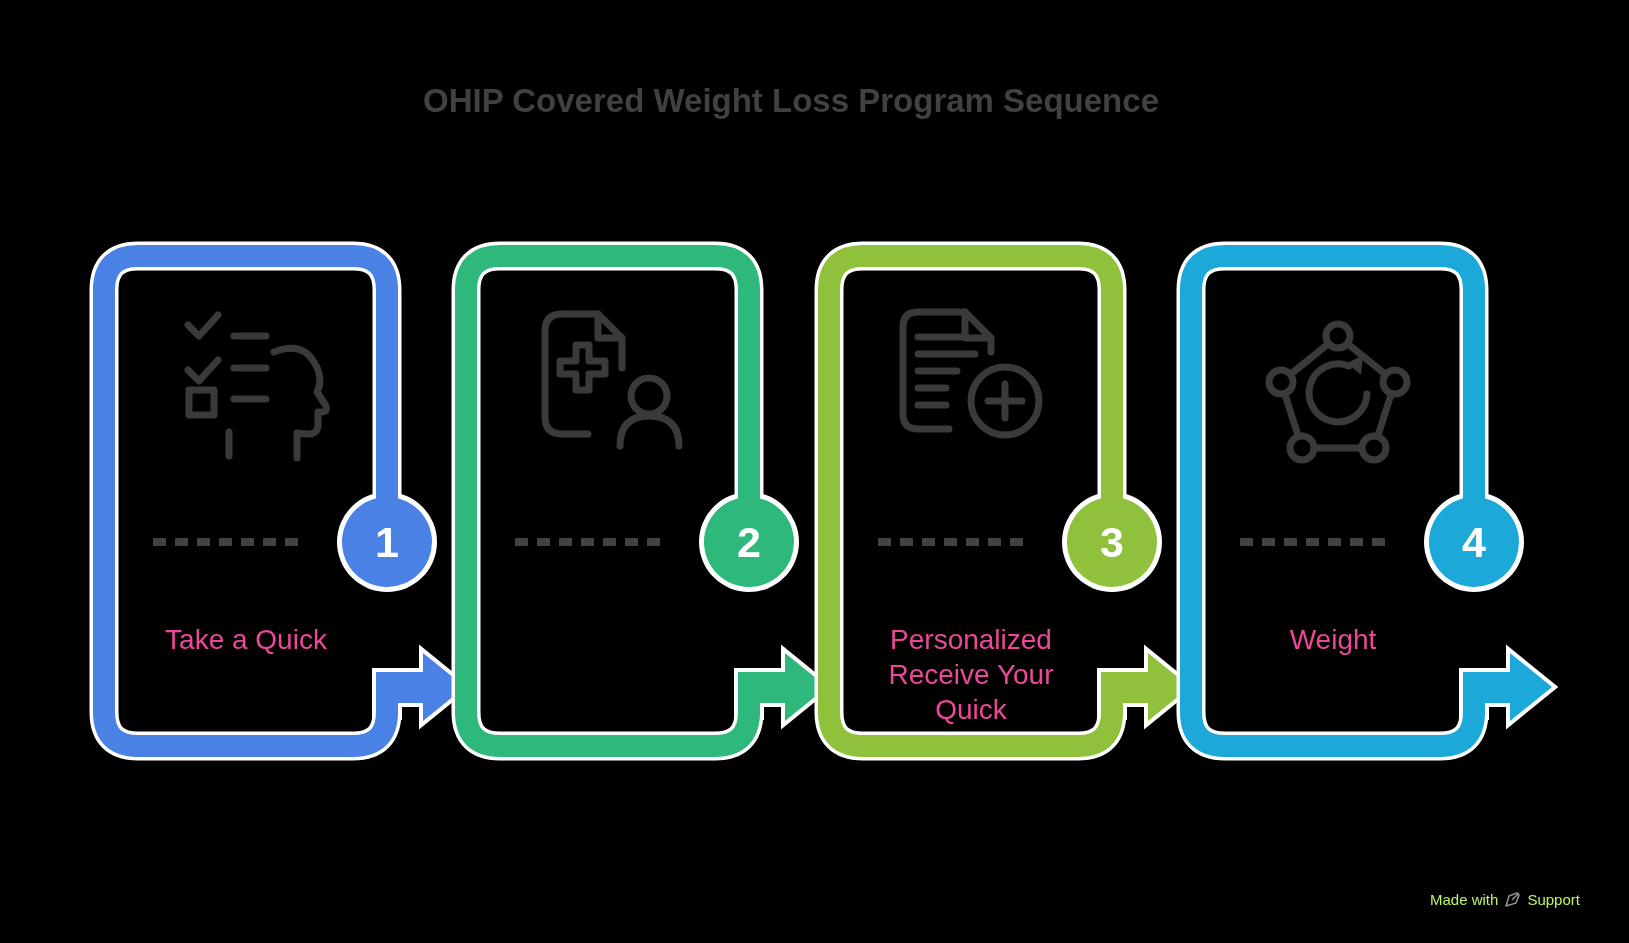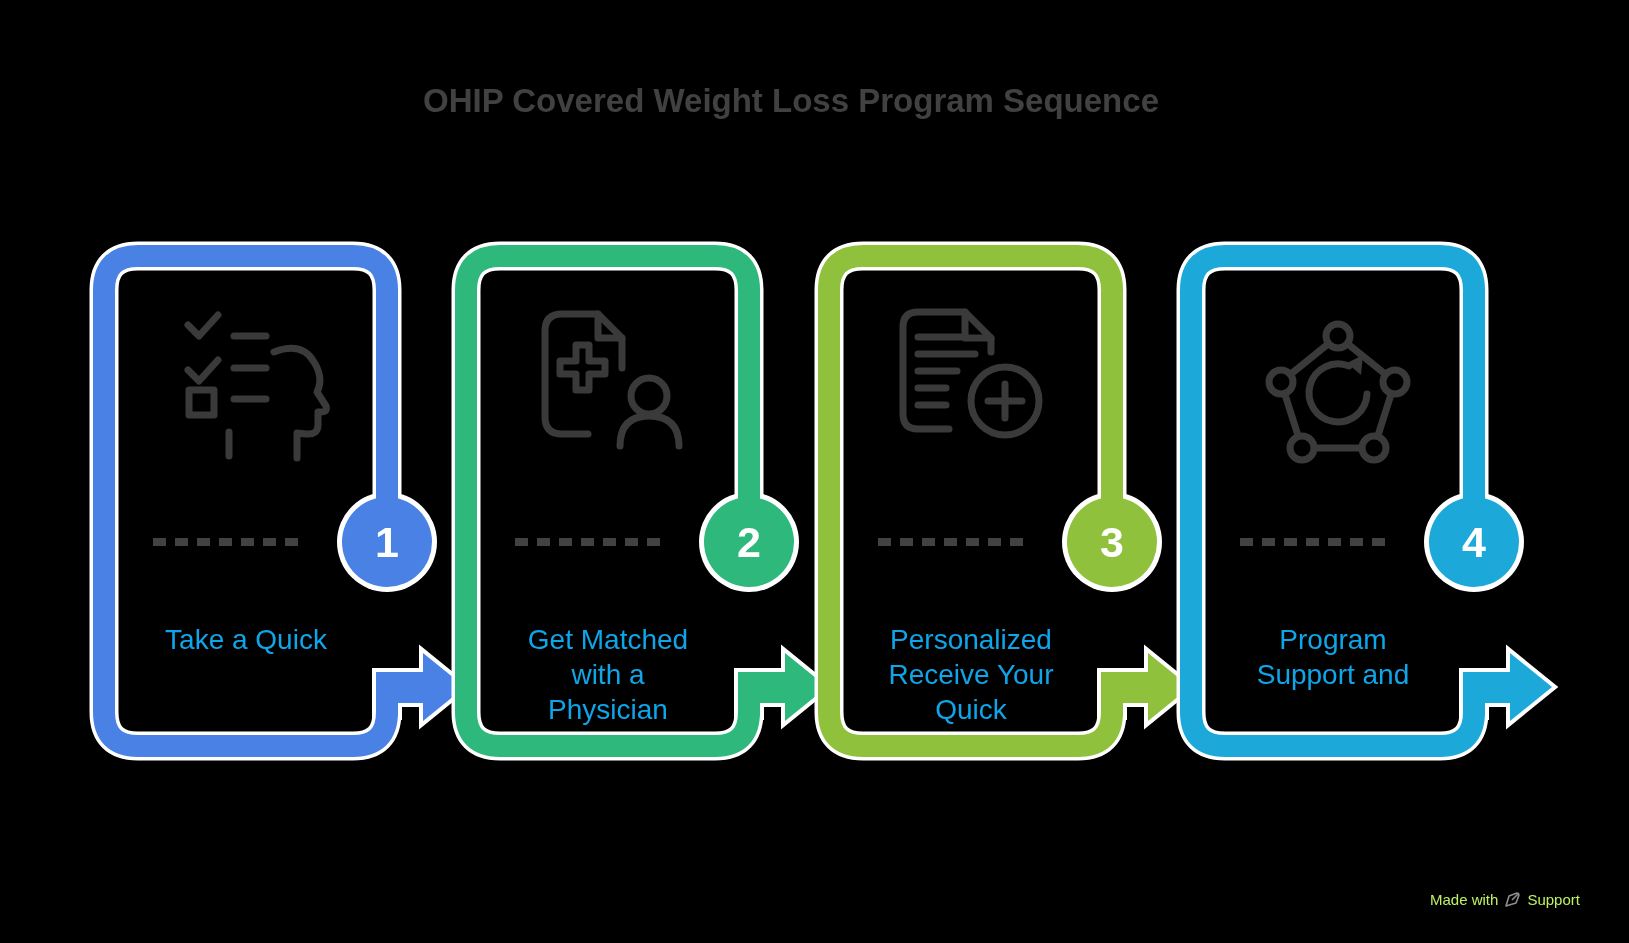--- a/index.html
+++ b/index.html
@@ -7,21 +7,21 @@
     position:relative; width:1606px; height:943px; background:#000; overflow:hidden;
     font-family:"Liberation Sans", sans-serif;
   }
   .diagram { position:absolute; left:0; top:0; }
   .title {
     position:absolute; left:791px; top:82px; transform:translateX(-50%);
     white-space:nowrap; font-size:33px; font-weight:bold; color:#414141;
   }
   .step-label {
     position:absolute; top:622px; width:270px; text-align:center;
-    font-size:28px; line-height:35px; color:#0ea5e9;
+    font-size:28px; line-height:35px; color:#ec4899;
   }
   .num {
     font-family:"Liberation Sans", sans-serif; font-size:43px; font-weight:bold;
     fill:#ffffff; text-anchor:middle;
   }
   .border-w { fill:none; stroke:#ffffff; stroke-width:29; }
   .border   { fill:none; stroke-width:22; }
   .arrow-w  { fill:#ffffff; stroke:#ffffff; stroke-width:8; stroke-linejoin:miter; }
   .circle-w { fill:#ffffff; }
   .dashes   { stroke:#424242; stroke-width:8; stroke-dasharray:13 9; }
@@ -121,33 +121,27 @@
         <circle cx="49" cy="150" r="12" fill="#000000"></circle>
         <circle cx="28" cy="84" r="12" fill="#000000"></circle>
       </g>
     </g>
   </svg>
 
   <div class="step-label" style="left:111px">
     <div>Take a Quick</div>
     <div></div>
   </div>
-  <div class="step-label" style="left:473px">
-    <div>Get Matched</div>
-    <div>with a</div>
-    <div>Physician</div>
-  </div>
   <div class="step-label" style="left:836px">
     <div>Personalized</div>
     <div>Receive Your</div>
     <div>Quick</div>
   </div>
   <div class="step-label" style="left:1198px">
-    <div>Program</div>
-    <div>Support and</div>
+    <div>Weight</div>
   </div>
 
   <div class="watermark">
     <span>Made with</span>
     <svg width="17" height="17" viewBox="0 0 17 17">
       <path d="M2 15 L5 5 L13 2 L15 4 L12 12 Z" fill="none" stroke="#8e8e8e" stroke-width="1.6" stroke-linejoin="round"></path>
       <line x1="15" y1="2" x2="8" y2="9" stroke="#8e8e8e" stroke-width="1.6"></line>
     </svg>
     <span>Support</span>
   </div>

